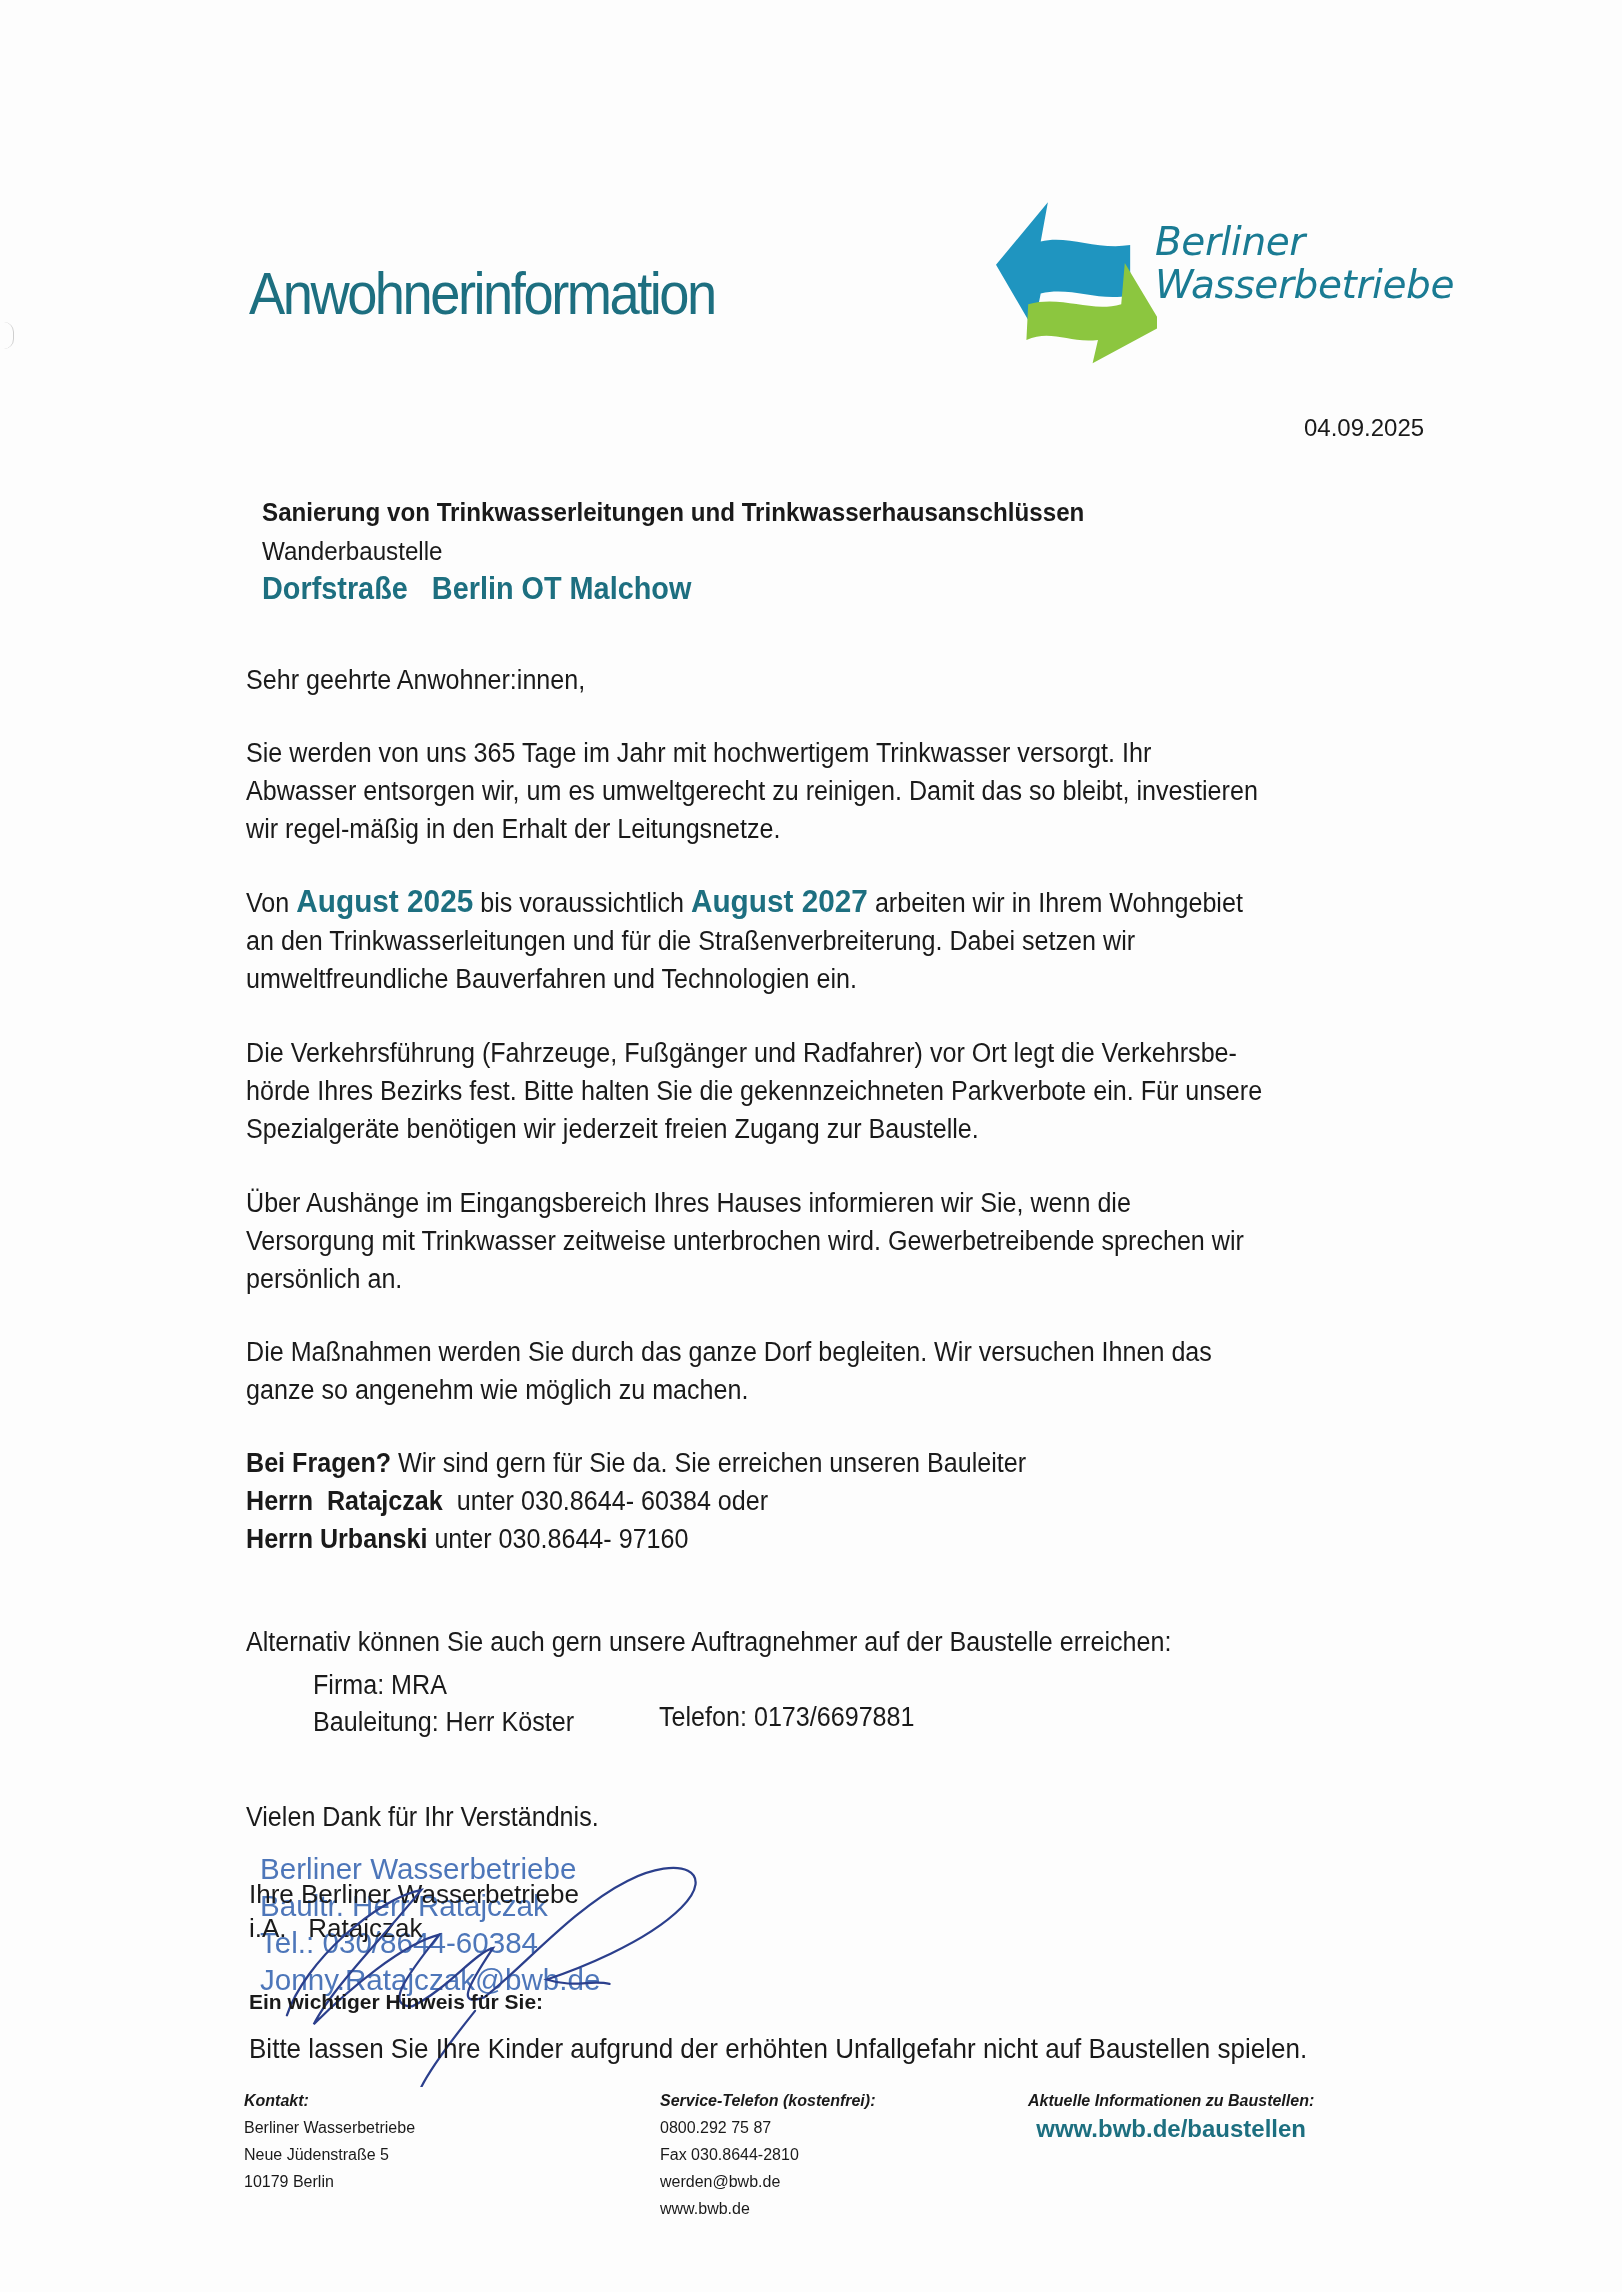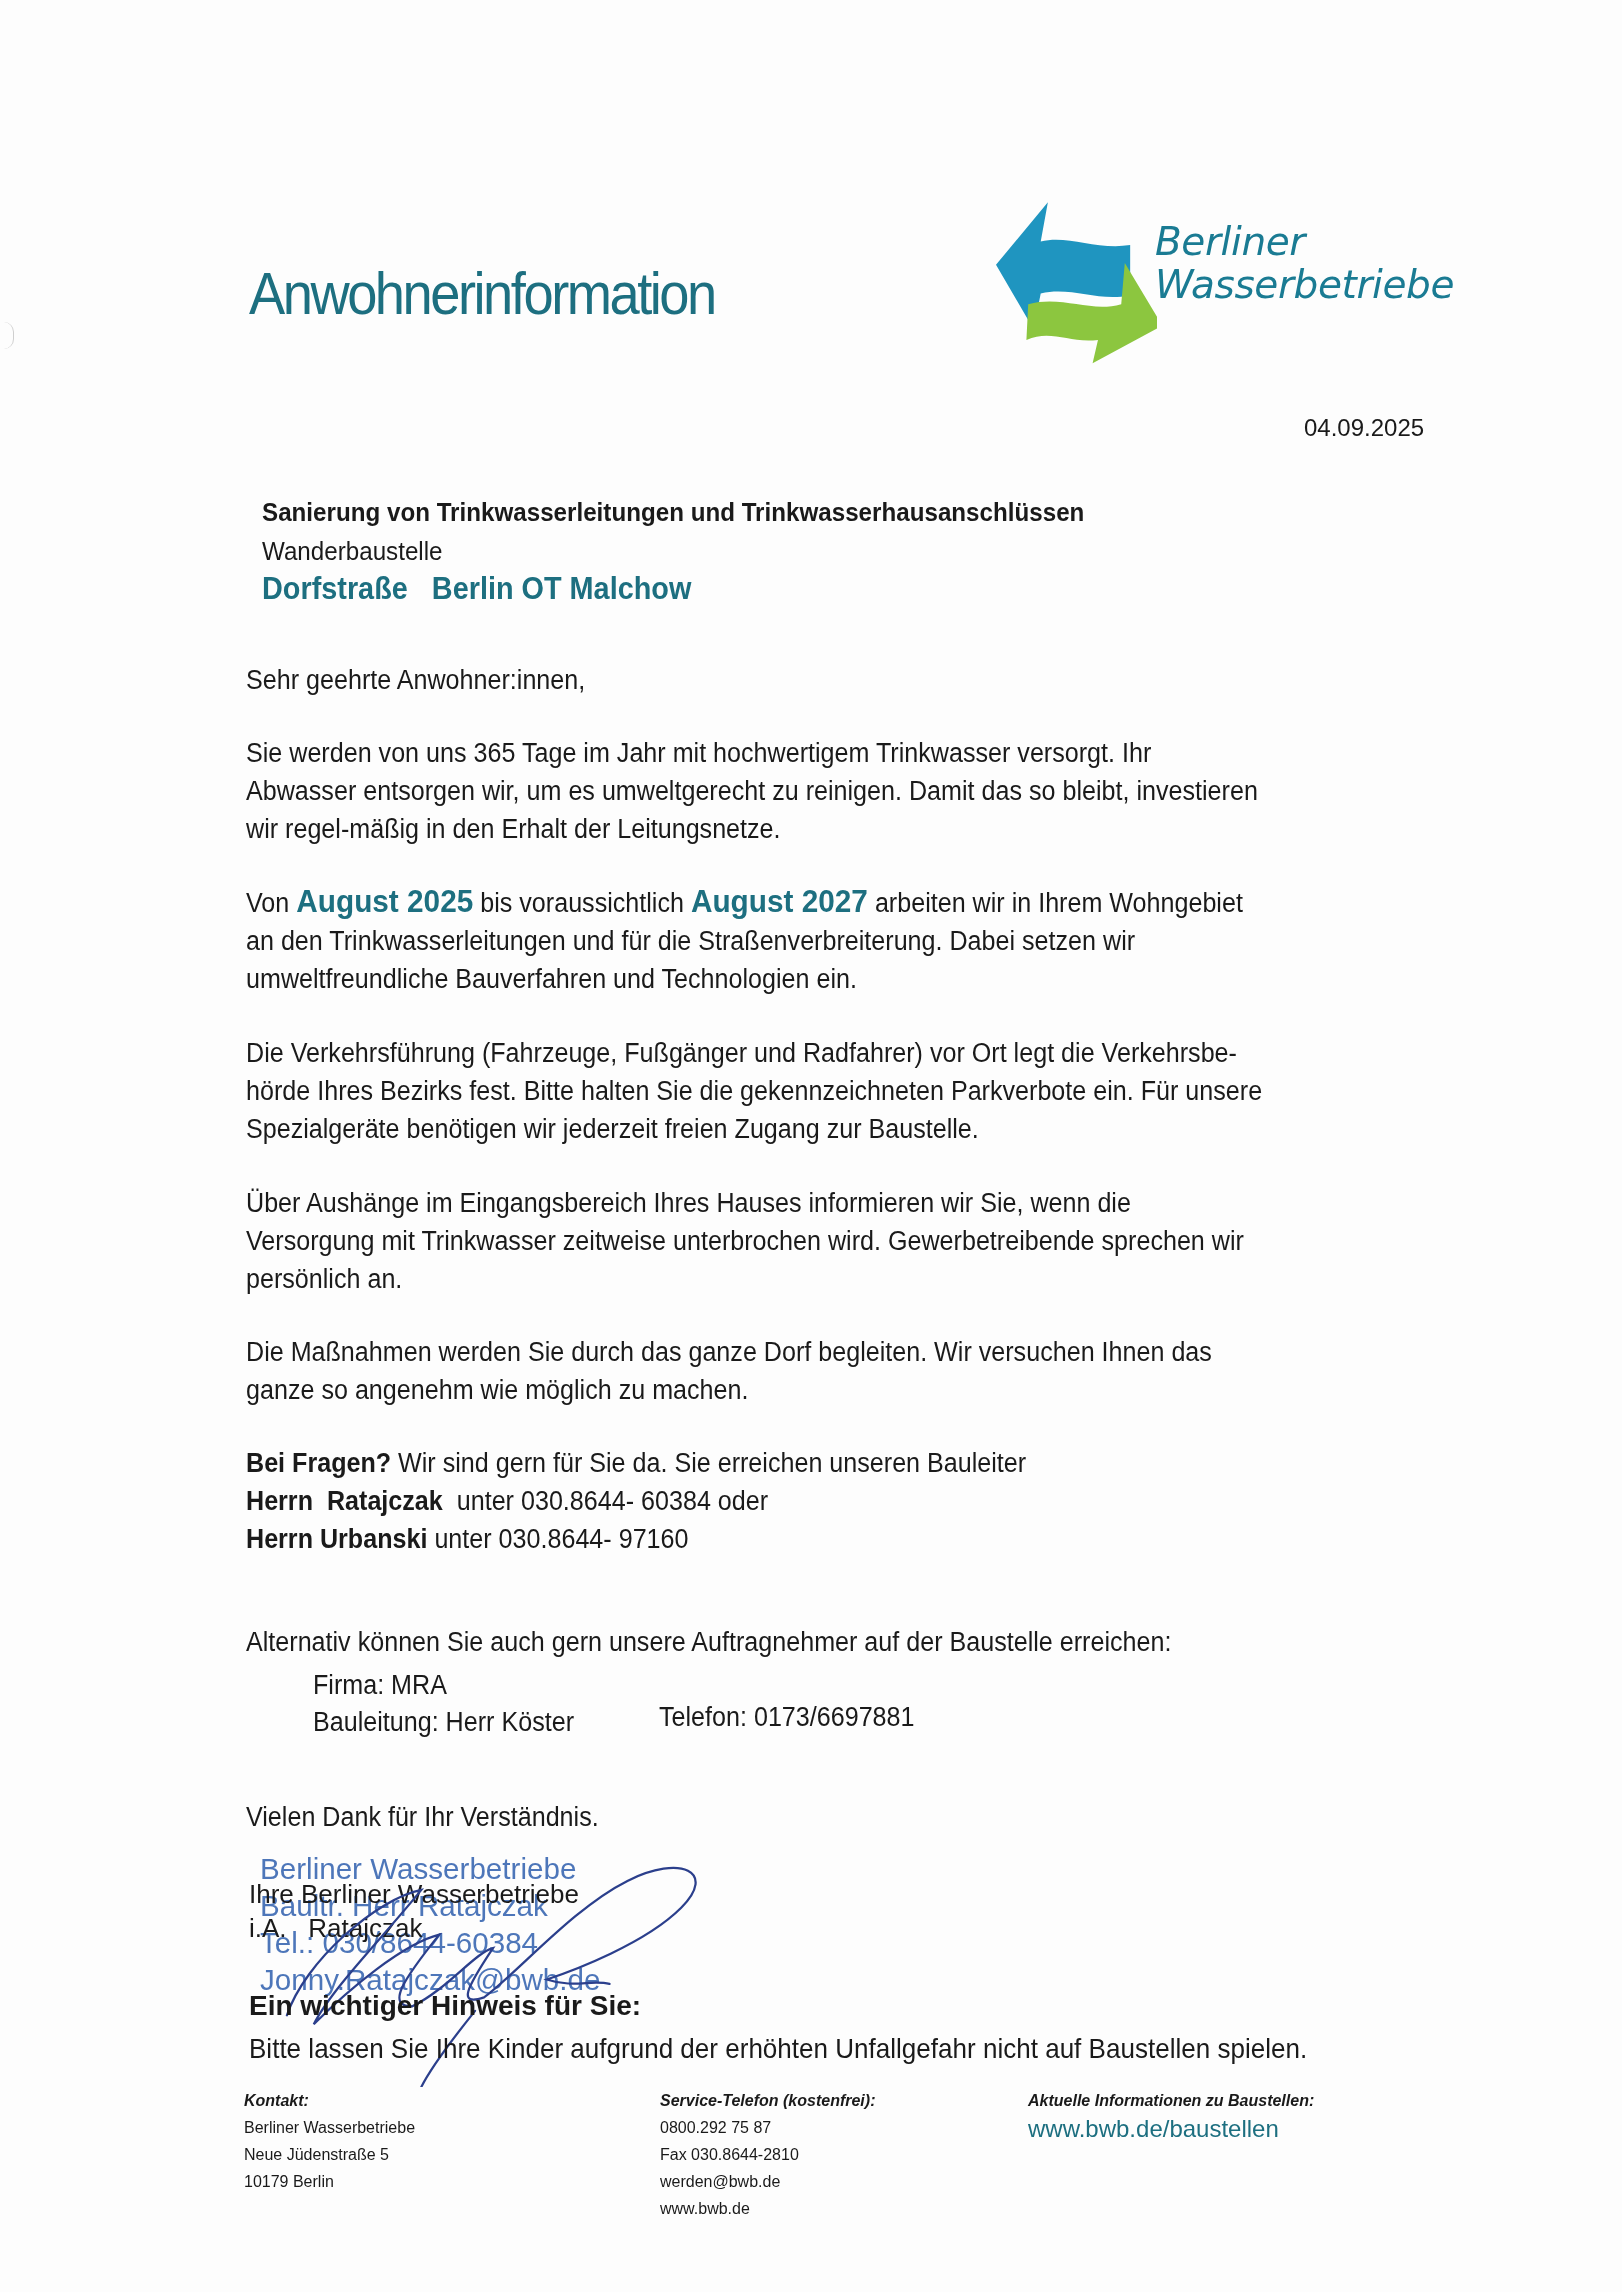--- a/index.html
+++ b/index.html
@@ -41,27 +41,27 @@
 
     .contractor { font-size: 27px; line-height: 38px; transform: scaleX(0.93); transform-origin: left; }
 
     
     .stamp {
       left: 260px; top: 1850px; color: #2f5fae; font-size: 29.6px; line-height: 37px;
       opacity: 0.85; white-space: nowrap;
     }
     .sig-text { left: 249px; top: 1877px; font-size: 26px; line-height: 34px; white-space: nowrap; }
     .sig-svg { left: 251px; top: 1854px; }
-    .notice-title { left: 249px; top: 1990px; font-size: 28px; font-weight: bold; }
+    .notice-title { left: 249px; top: 1990px; font-size: 21px; font-weight: bold; }
     .notice-text { left: 249px; top: 2033px; font-size: 28px; transform: scaleX(0.93); transform-origin: left; white-space: nowrap; }
 
     
     .footer-col { top: 2087px; font-size: 16px; line-height: 27px; }
     .footer-col .fh { font-weight: bold; font-style: italic; }
-    .footer-link { color: #1d6f80; font-weight: normal; font-size: 24px; line-height: 29px; }
+    .footer-link { color: #1d6f80; font-weight: bold; font-size: 24px; line-height: 29px; text-align: center; }
     .scan-mark { left: 3.6px; top: 322px; width: 9px; height: 27px; border-right: 1.8px solid #cfcfcf; border-radius: 0 10.7px 10.7px 0; }
   </style>
 </head>
 <body>
 
 <div class="abs scan-mark"></div>
 
 <div class="abs headline">Anwohnerinformation</div>
 
 <div class="abs logo">

